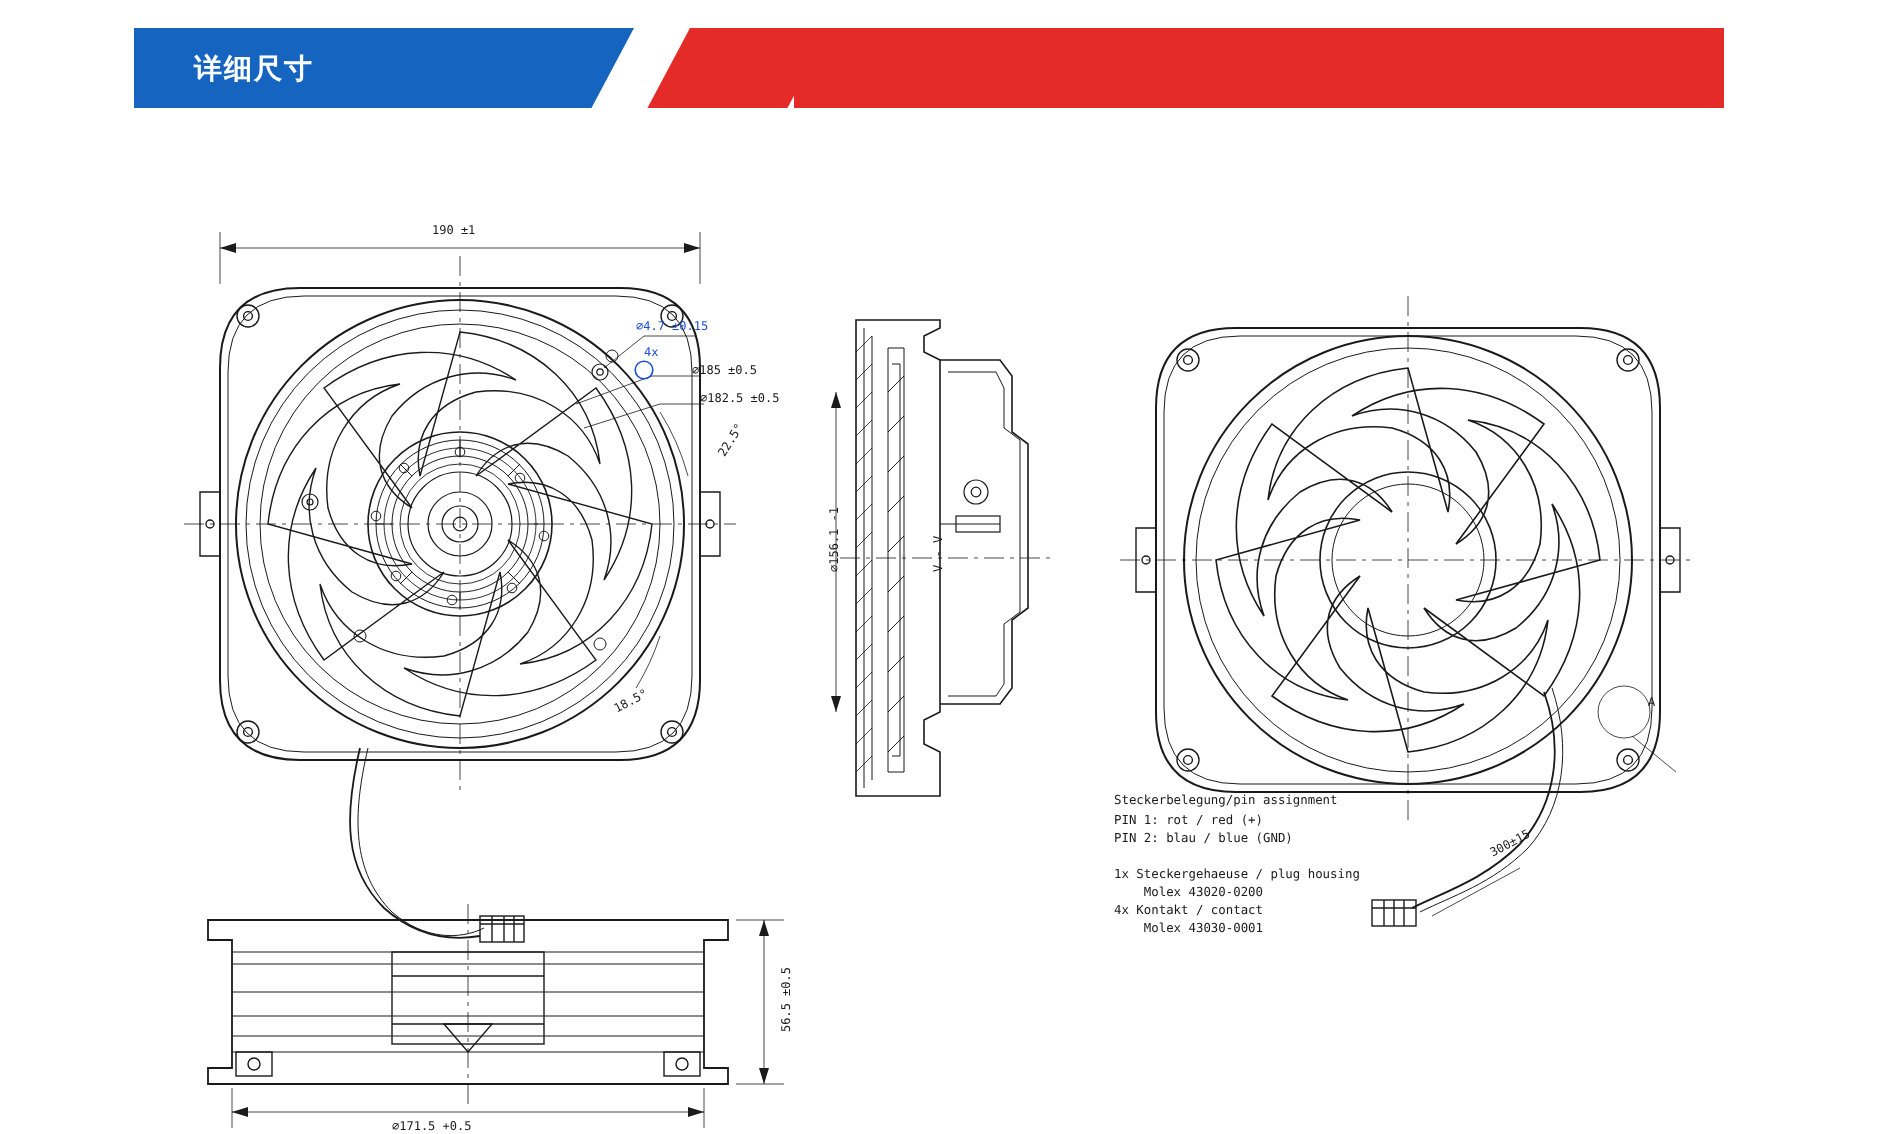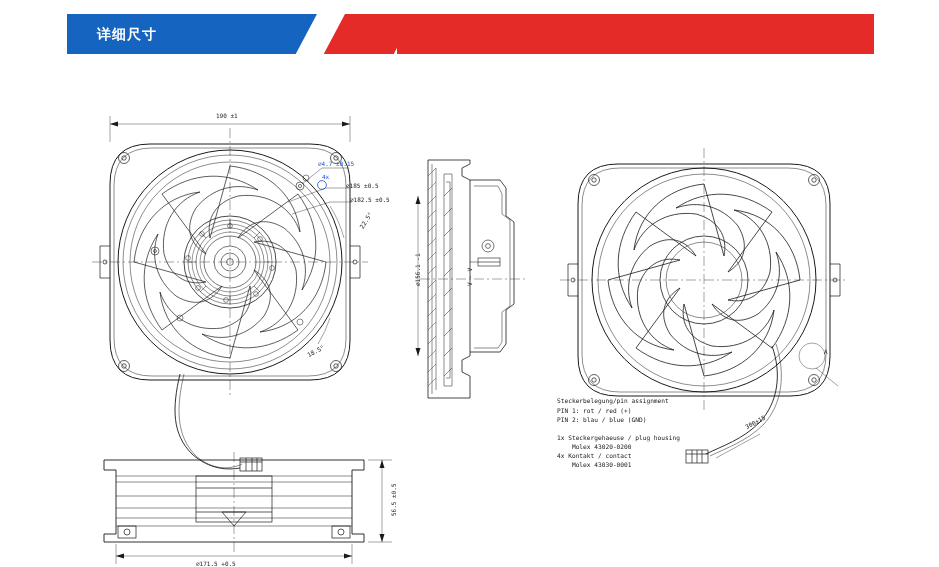--- a/index.html
+++ b/index.html
@@ -21,21 +21,20 @@
     background: #ffffff;
   }
   
   .banner {
     position: absolute;
     left: 67px;
     top: 14px;
     width: 795px;
     height: 40px;
     overflow: hidden;
-    padding-left: 12px;
   }
   .banner .blue {
     position: absolute;
     left: 0;
     top: 0;
     width: 230px;
     height: 40px;
     background: #1565c0;
   }
   .banner .blue-slant {

